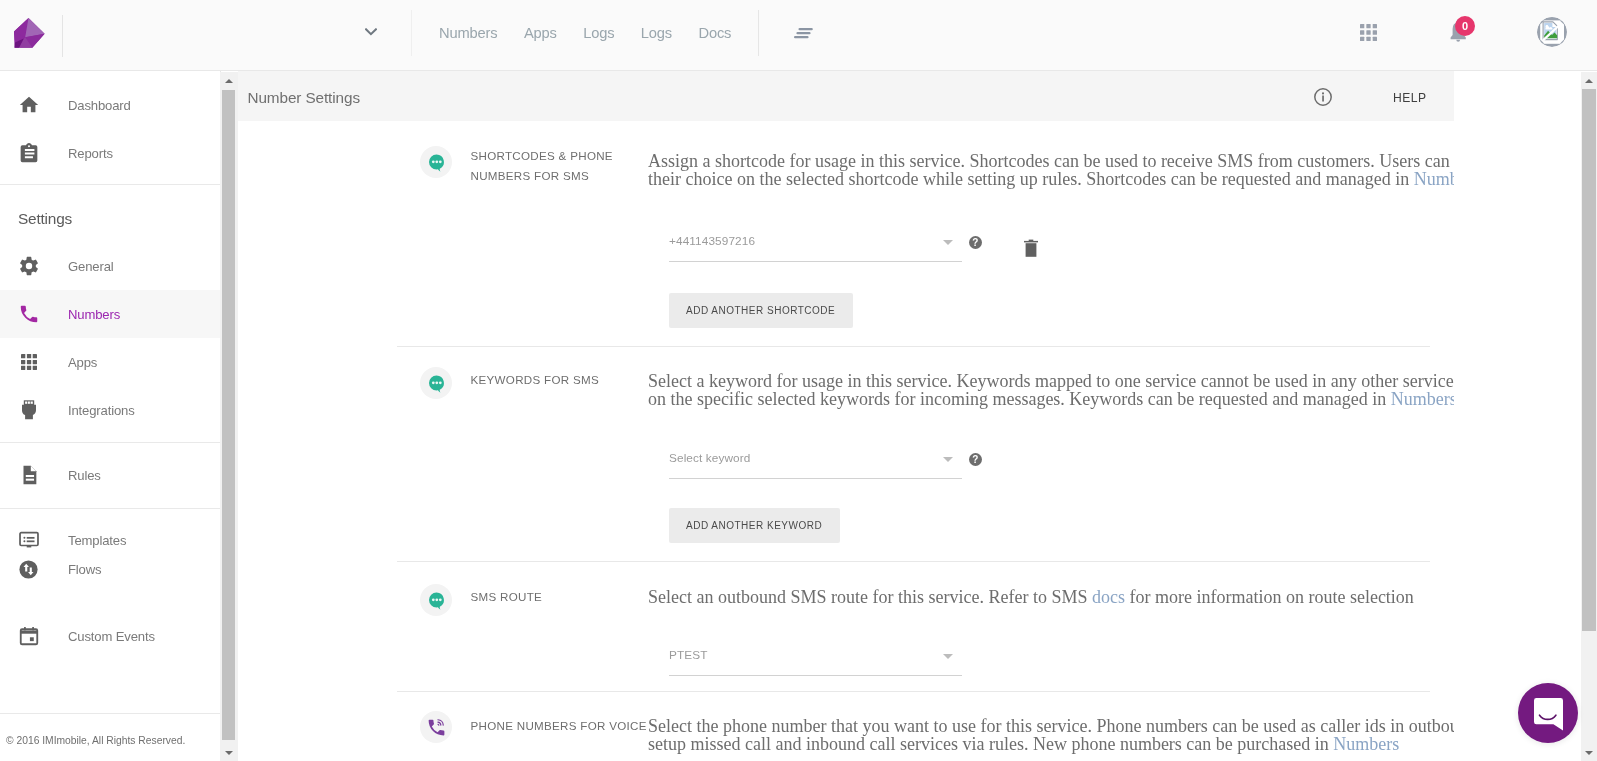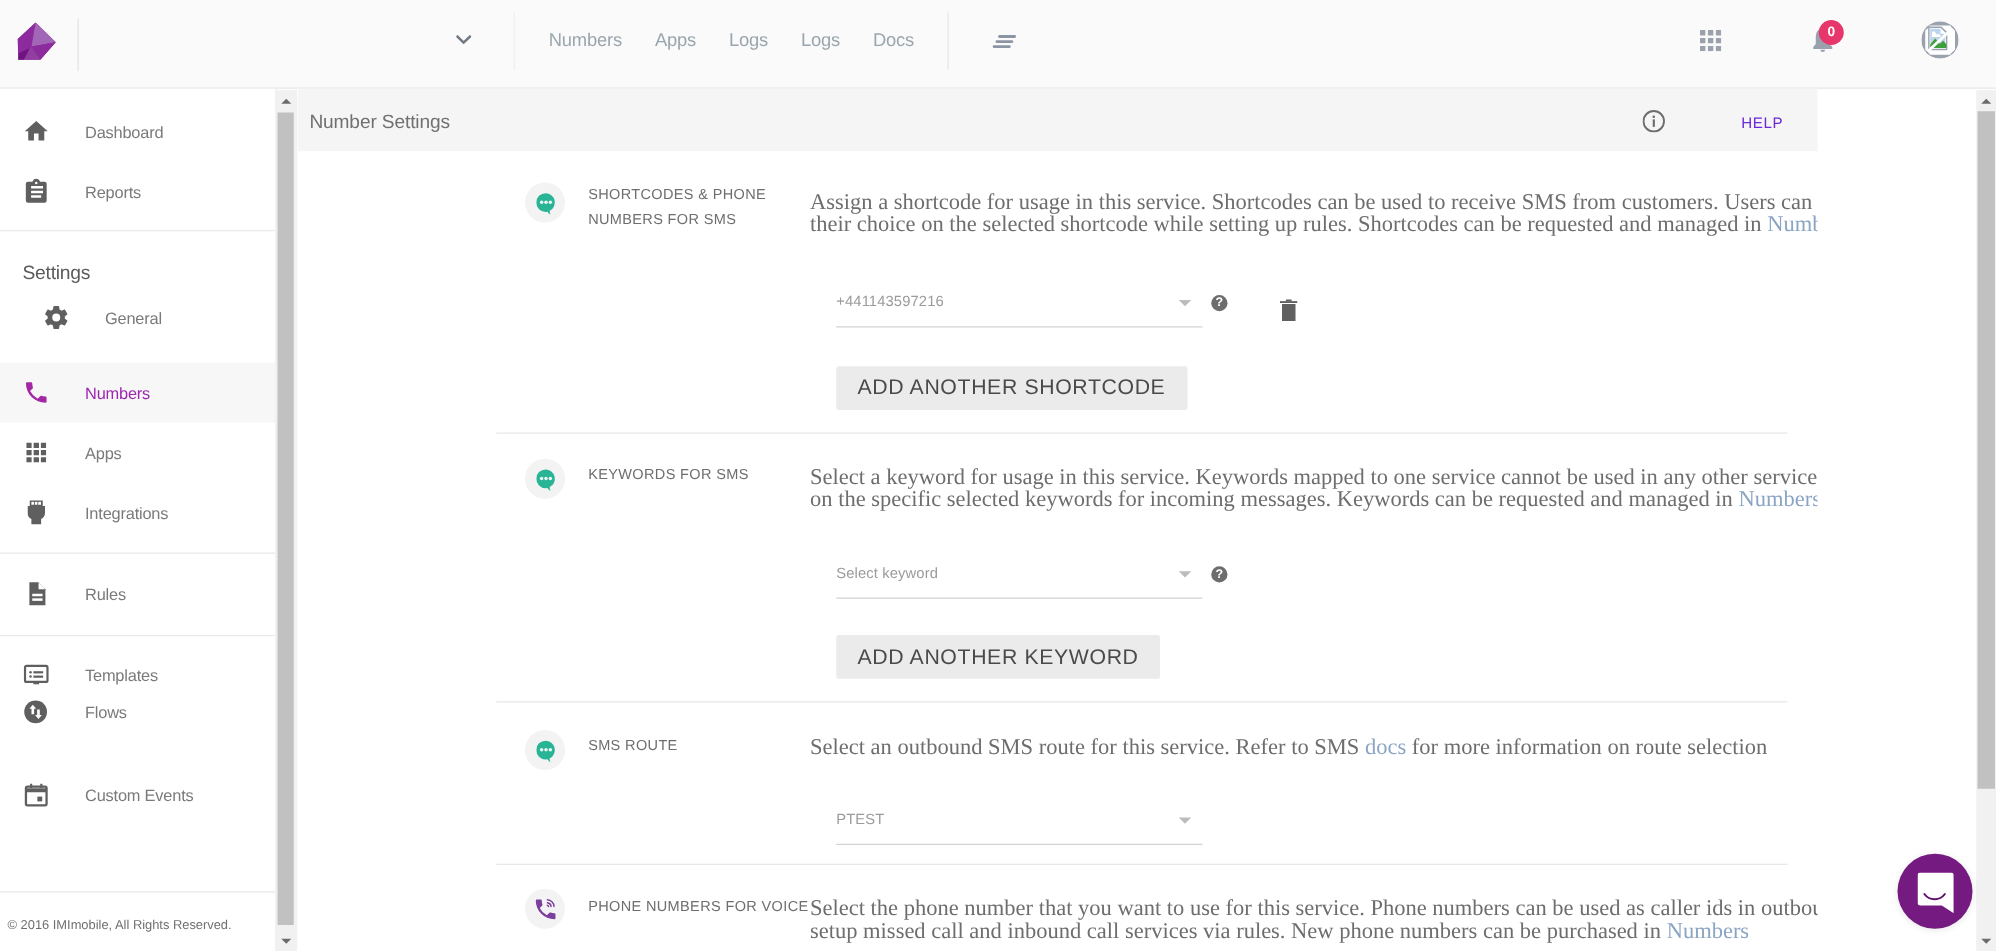--- a/index.html
+++ b/index.html
@@ -87,21 +87,21 @@
     position:absolute; left:238px; top:71px; width:1216px; height:690px;
     background:#ffffff; overflow:hidden;
   }
   .content-header{
     position:absolute; left:0; top:0; width:1343px; height:50px;
     background:#f5f5f5;
   }
   .ch-title{ position:absolute; left:9.5px; top:18.2px; font-size:15.3px; color:#707070; letter-spacing:-0.1px;
              font-family:"Liberation Sans",sans-serif;}
   .info-ico{ position:absolute; left:1076px; top:17px; cursor:pointer;}
-  .help-btn{ position:absolute; left:1155px; top:20px; font-size:12.1px; color:#6d28d9;
+  .help-btn{ position:absolute; left:1155px; top:20px; font-size:12.1px; color:#404040;
              letter-spacing:.5px; cursor:pointer; font-family:"Liberation Sans",sans-serif;}
   .save-btn{
     position:absolute; left:1246px; top:10.5px;
     width:88.4px; height:31.7px; background:#d7d7d7; color:#a0a0a0; font-size:12.6px;
     letter-spacing:.8px; display:flex; align-items:center; justify-content:center;
     border-radius:2px; cursor:default; font-family:"Liberation Sans",sans-serif;
   }
 
   .body-area{ position:absolute; left:0; top:50px; width:1343px; }
   .sec-div{ position:absolute; left:159px; width:1033px; height:1px; background:#e8e8e8; }
@@ -129,21 +129,21 @@
   .select .val{ position:absolute; left:0; top:-5px; font-size:11.8px; color:#9b9b9b; letter-spacing:.1px;
                 font-family:"Liberation Sans",sans-serif;}
   .select .caret{ position:absolute; right:8.1px; top:1.3px; width:0;height:0;
     border-left:5px solid transparent;border-right:5px solid transparent;border-top:5.8px solid #bcbcbc; }
   .qmark{ position:absolute; width:13px; height:13px; border-radius:50%; background:#6d6d6d;
     color:#fff; font-size:10px; font-weight:bold; display:flex; align-items:center; justify-content:center;
     font-family:"Liberation Sans",sans-serif; line-height:1;}
   .trashbtn{ position:absolute; cursor:pointer; }
   .addbtn{
     position:absolute; left:430.5px; height:35px; background:#ebebeb; color:#4a4a4a;
-    font-size:17px; letter-spacing:.5px; display:flex; align-items:center;
+    font-size:10px; letter-spacing:.5px; display:flex; align-items:center;
     justify-content:center; padding:0 17.5px; border-radius:2px; cursor:pointer;
     font-family:"Liberation Sans",sans-serif;
   }
 
   
   .pg-scroll{
     position:absolute; left:1581px; top:72px; width:16px; height:689px;
     background:#f1f1f1;
   }
   .pg-scroll .thumb{ position:absolute; left:1.3px; top:17.2px; width:14px; height:542px; background:#c1c1c1; }
@@ -247,21 +247,21 @@
       </div>
       <div class="sb-item" style="top: 58px;">
         <span class="sb-ico">
           <svg width="22" height="22" viewBox="0 0 24 24">
             <path d="M19.2 3.6h-3.9C14.8 2.1 13.5 1 12 1S9.2 2.1 8.7 3.6H4.8a1.9 1.9 0 0 0-1.9 1.9v14.6A1.9 1.9 0 0 0 4.8 22h14.4a1.9 1.9 0 0 0 1.9-1.9V5.5a1.9 1.9 0 0 0-1.9-1.9zM12 3.6a1.1 1.1 0 1 1 0 2.2 1.1 1.1 0 0 1 0-2.2zm4.3 14.1H7.5v-2.2h8.8zm1.6-4H7.5v-2.2h10.4zm0-4H7.5V7.5h10.4z" fill="#5f5f5f"></path>
           </svg>
         </span>
         <span class="sb-label">Reports</span>
       </div>
       <div class="sb-title" style="top: 138.5px;">Settings</div>
-      <div class="sb-item" style="top: 159px; margin-left: 16px;">
+      <div class="sb-item" style="top: 171px;">
         <span class="sb-ico">
           <svg width="22" height="22" viewBox="0 0 24 24">
             <path d="M19.43 12.98c.04-.32.07-.64.07-.98s-.03-.66-.07-.98l2.11-1.65a.5.5 0 0 0 .12-.64l-2-3.46a.5.5 0 0 0-.61-.22l-2.49 1a7.3 7.3 0 0 0-1.69-.98l-.38-2.65A.49.49 0 0 0 14 2h-4a.49.49 0 0 0-.49.42l-.38 2.65c-.61.25-1.17.59-1.69.98l-2.49-1a.5.5 0 0 0-.61.22l-2 3.46a.5.5 0 0 0 .12.64l2.11 1.65c-.04.32-.07.65-.07.98s.03.66.07.98l-2.11 1.65a.5.5 0 0 0-.12.64l2 3.46c.12.22.39.3.61.22l2.49-1c.52.4 1.08.73 1.69.98l.38 2.65c.04.24.24.42.49.42h4c.25 0 .45-.18.49-.42l.38-2.65c.61-.25 1.17-.59 1.69-.98l2.49 1c.23.09.49 0 .61-.22l2-3.46a.5.5 0 0 0-.12-.64zM12 15.5A3.5 3.5 0 1 1 12 8.5a3.5 3.5 0 0 1 0 7z" fill="#5f5f5f"></path>
           </svg>
         </span>
         <span class="sb-label">General</span>
       </div>
       <div class="sb-item active" style="top: 219px;">
         <span class="sb-ico">
           <svg width="22" height="22" viewBox="0 0 24 24">

